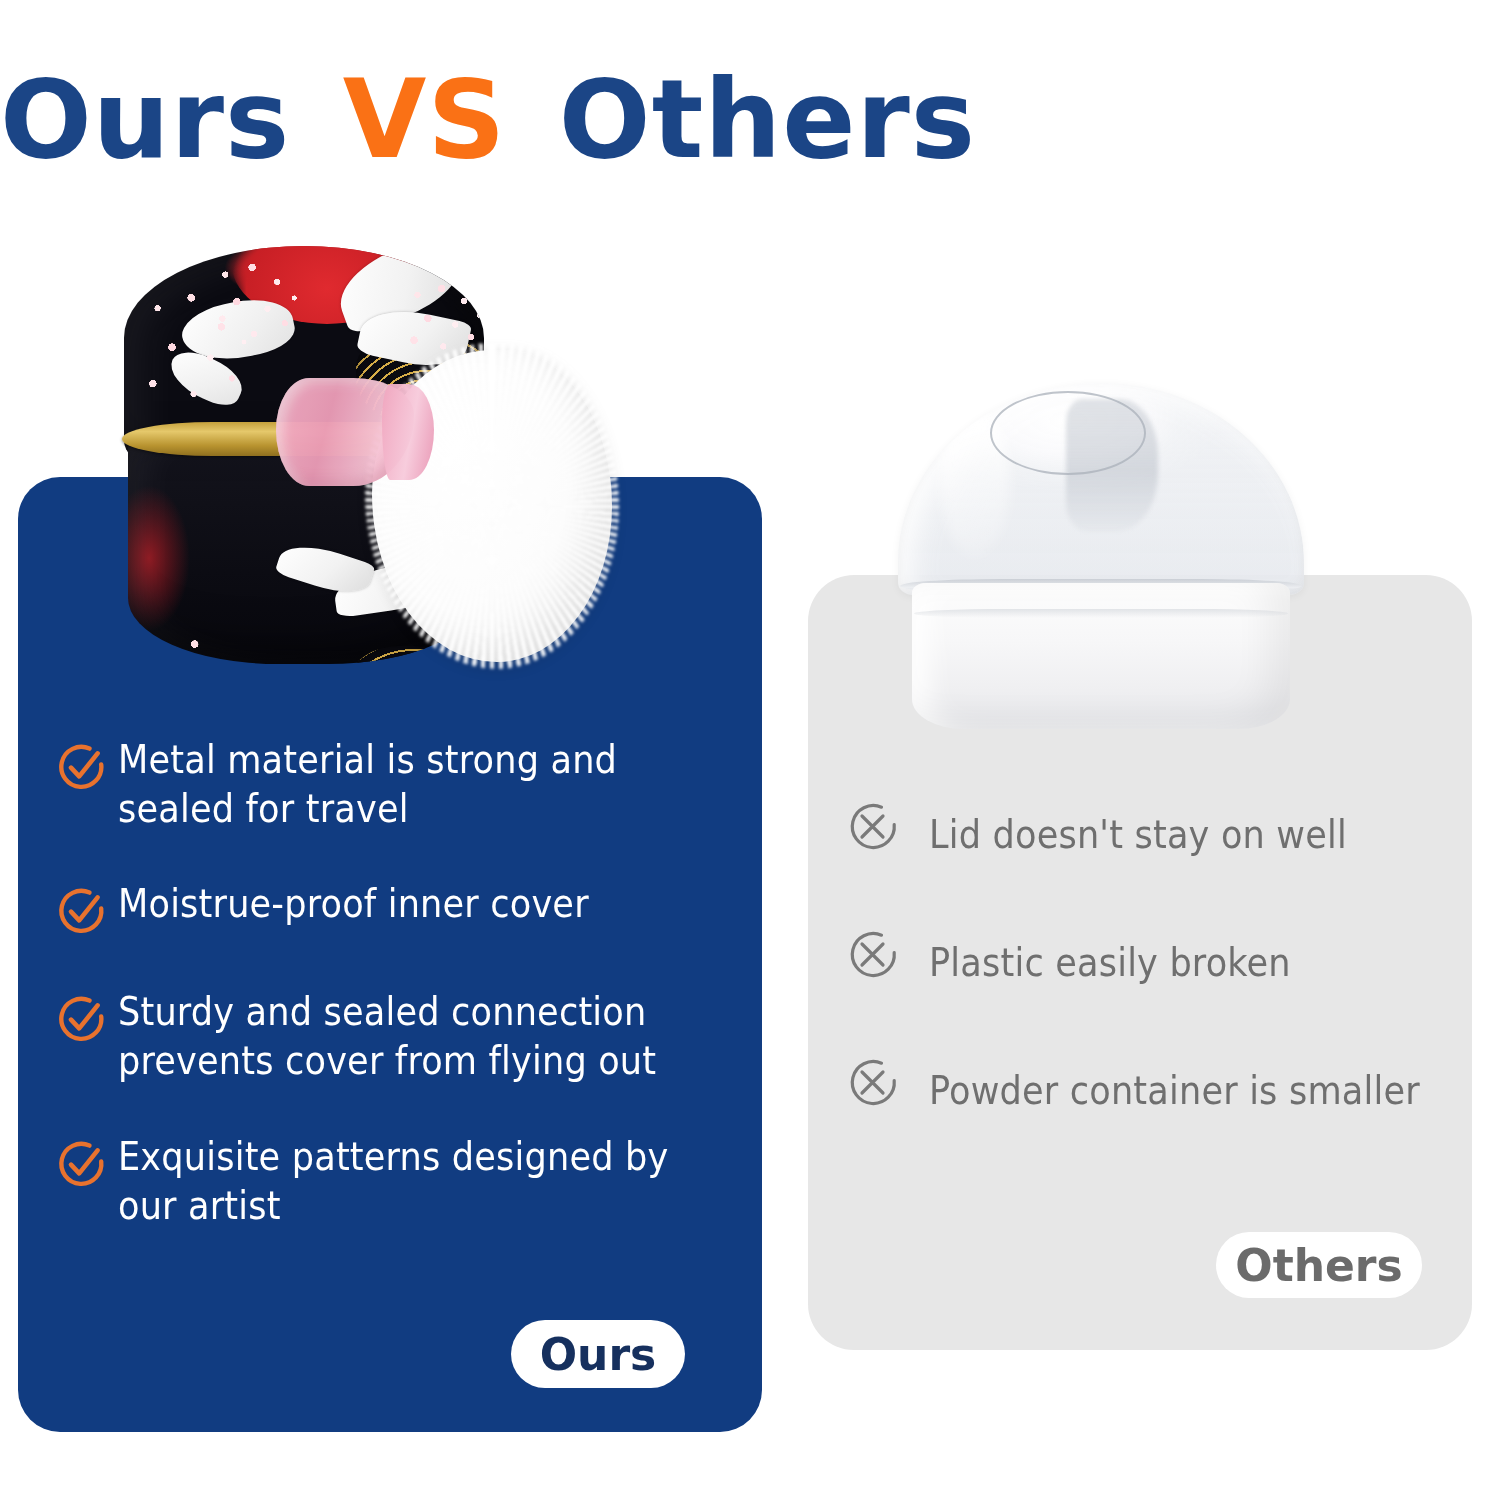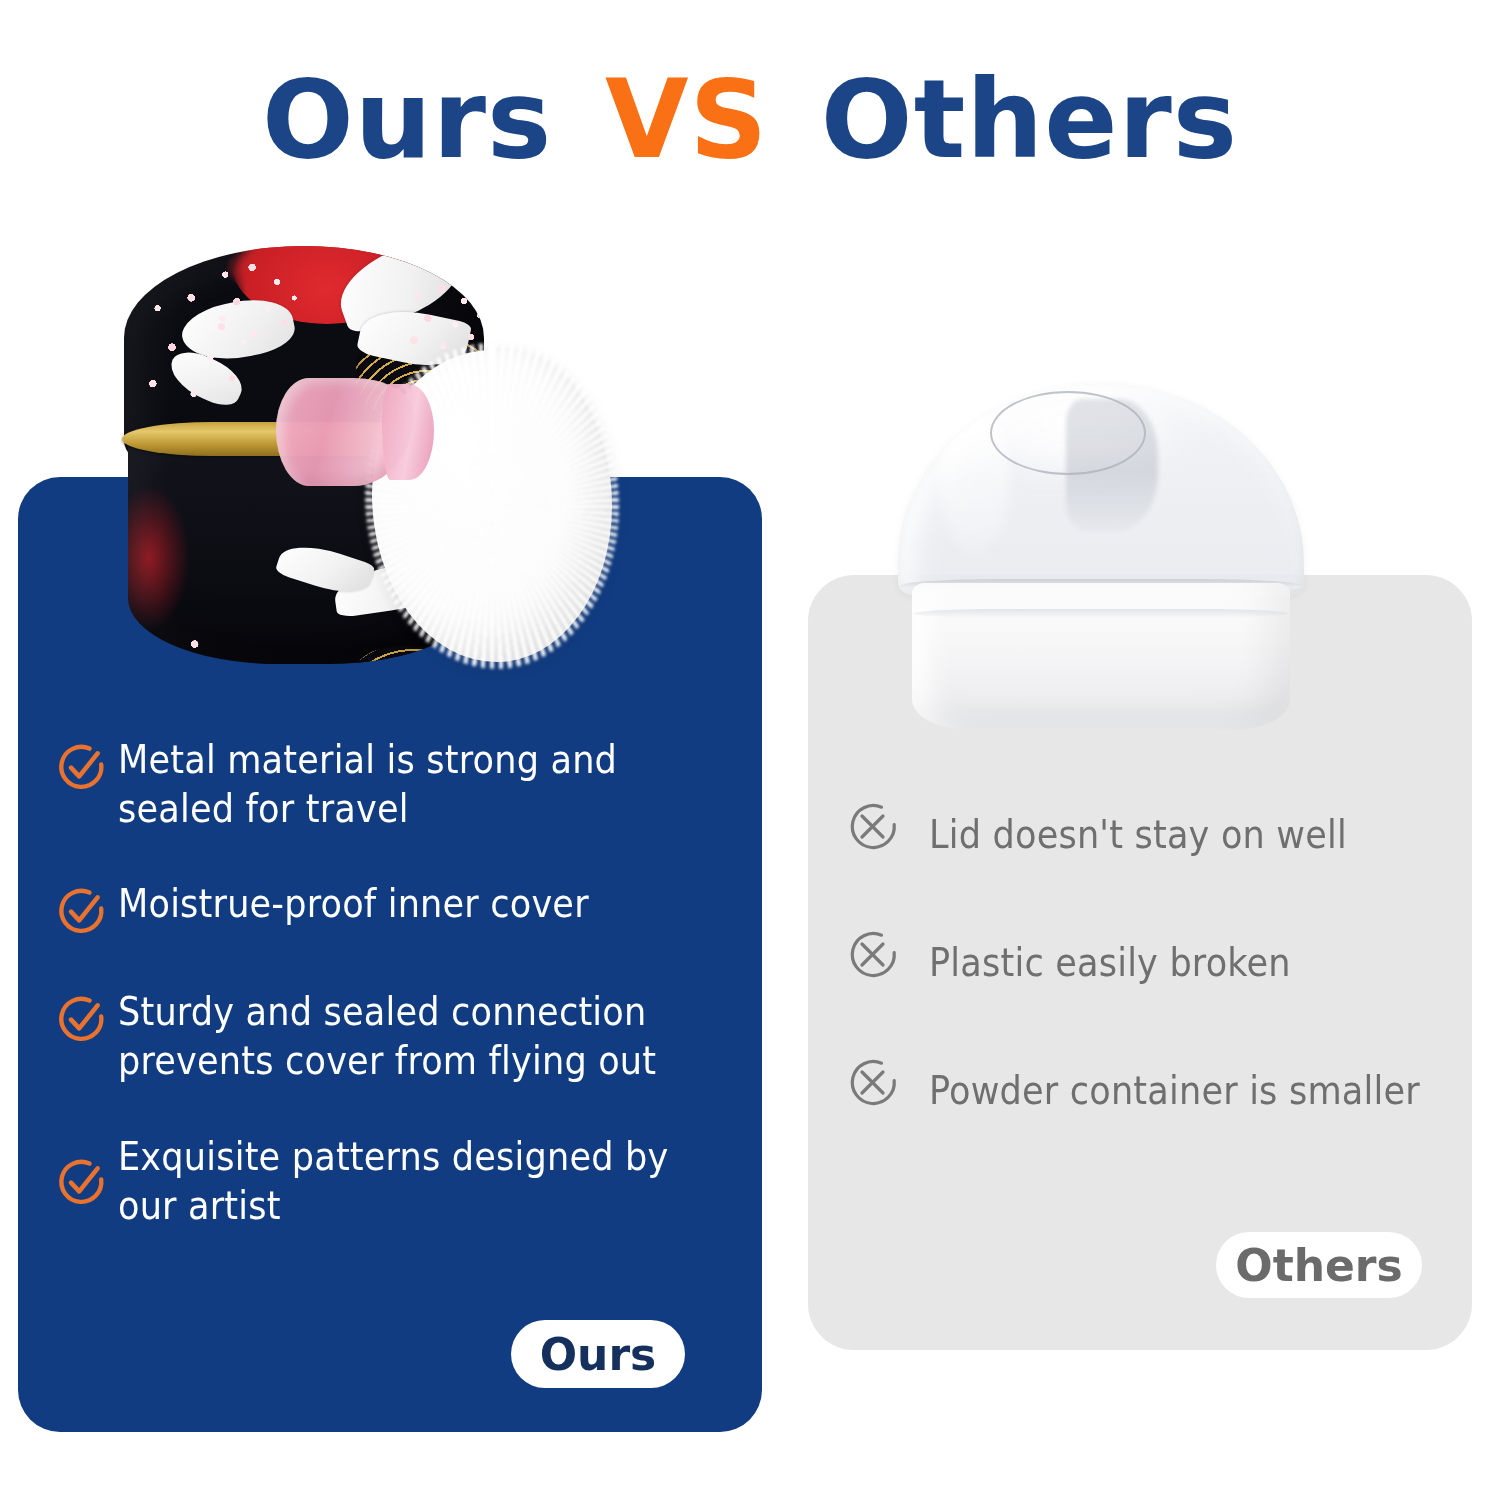--- a/index.html
+++ b/index.html
@@ -14,21 +14,21 @@
     overflow: hidden;
     font-family: "DejaVu Sans", sans-serif;
   }
 
   
   .title {
     position: absolute;
     top: 58px;
     left: 0;
     width: 1500px;
-    text-align: center;
+    text-align: left;
     font-family: "DejaVu Sans", sans-serif;
     font-size: 108px;
     font-weight: bold;
     letter-spacing: 1px;
     line-height: 1.15;
     white-space: nowrap;
   }
   .title .t-ours,
   .title .t-others { color: #1b4586; }
   .title .t-vs { color: #fa7115; padding: 0 14px; }
@@ -306,21 +306,21 @@
     left: 56px;
     top: 735px;
     width: 680px;
     z-index: 8;
   }
   .row-ours {
     display: flex;
     align-items: flex-start;
     margin-bottom: 46px;
   }
-  .row-ours:last-child { margin-bottom: 0; align-items: center; }
+  .row-ours:last-child { margin-bottom: 0; }
   .row-ours .ico { flex: 0 0 auto; width: 62px; padding-top: 6px; }
   .row-ours .txt {
     color: #ffffff;
     font-family: "DejaVu Sans Condensed", "DejaVu Sans", sans-serif;
     font-size: 39px;
     line-height: 1.26;
     letter-spacing: 0.2px;
     font-weight: 400;
   }
 

